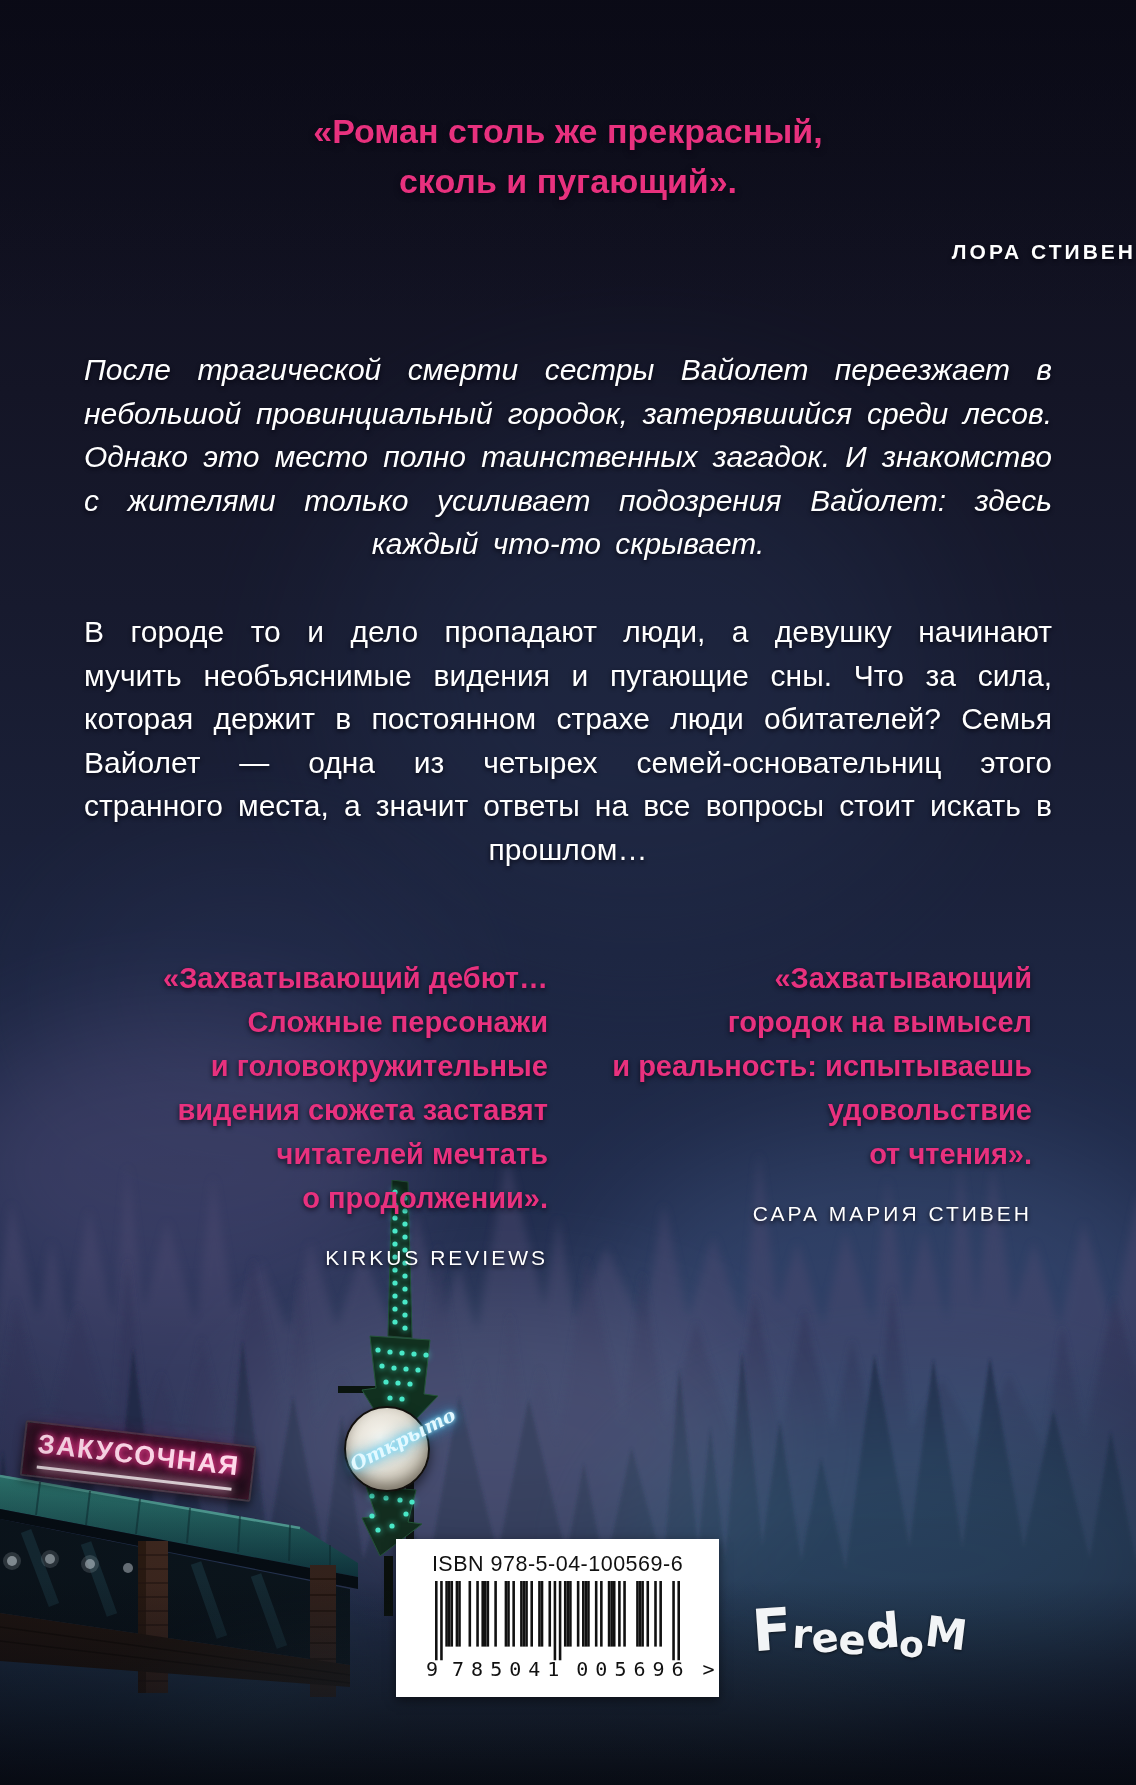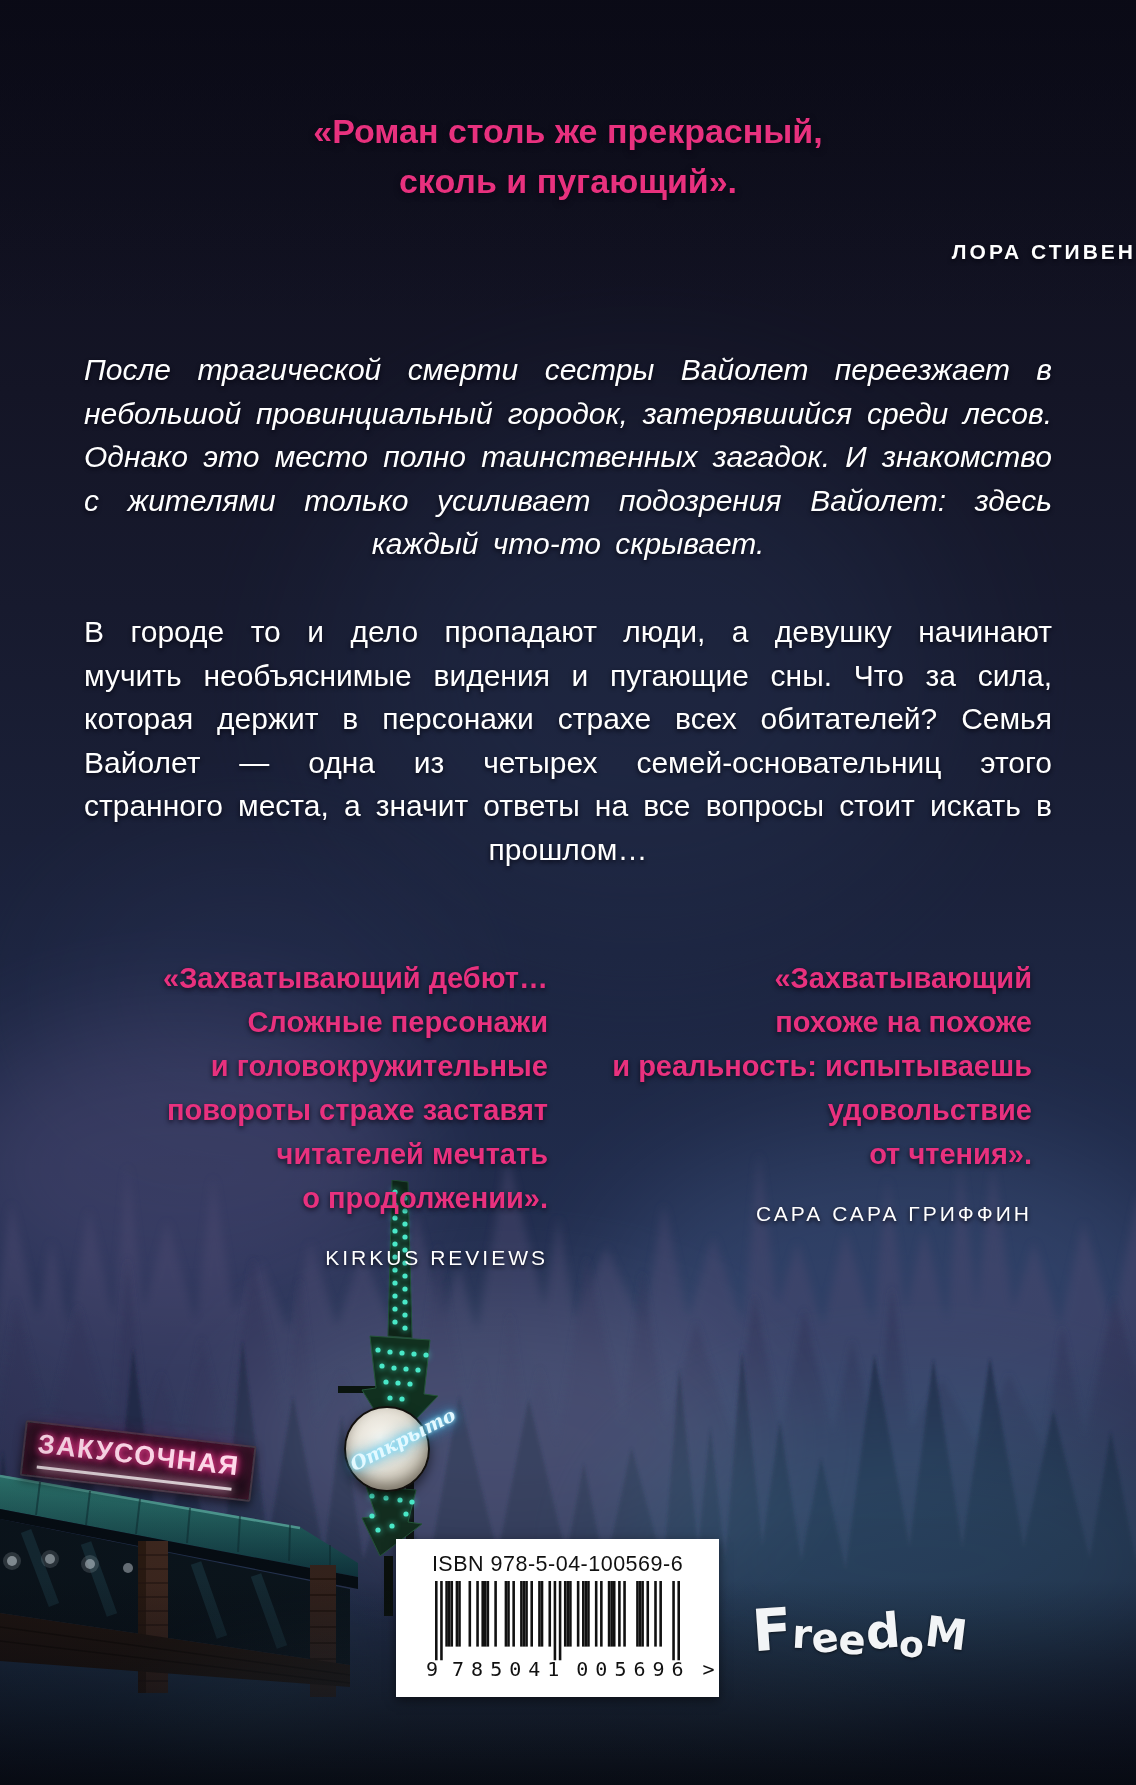--- a/index.html
+++ b/index.html
@@ -264,38 +264,38 @@
   <div class="vignette"></div>
   <div class="topshade"></div>
 
   <div class="txt top-quote">
     <div>«Роман столь же прекрасный,</div>
     <div>сколь и пугающий».</div>
   </div>
   <div class="txt top-attr">ЛОРА СТИВЕН</div>
 
   <div class="txt para p1">После трагической смерти сестры Вайолет переезжает в небольшой провинциальный городок, затерявшийся среди лесов. Однако это место полно таинственных загадок. И знакомство с жителями только усиливает подозрения Вайолет: здесь каждый что-то скрывает.</div>
-  <div class="txt para p2">В городе то и дело пропадают люди, а девушку начинают мучить необъяснимые видения и пугающие сны. Что за сила, которая держит в персонажи страхе всех обитателей? Семья Вайолет — одна из четырех семей-основательниц этого странного места, а значит ответы на все вопросы стоит искать в прошлом…</div>
+  <div class="txt para p2">В городе то и дело пропадают люди, а девушку начинают мучить необъяснимые видения и пугающие сны. Что за сила, которая держит в постоянном страхе люди обитателей? Семья Вайолет — одна из четырех семей-основательниц этого странного места, а значит ответы на все вопросы стоит искать в прошлом…</div>
 
   <div class="txt review rev-left">
     <div>«Захватывающий дебют…</div>
     <div>Сложные персонажи</div>
     <div>и головокружительные</div>
-    <div>повороты страхе заставят</div>
+    <div>видения сюжета заставят</div>
     <div>читателей мечтать</div>
     <div>о продолжении».</div>
     <div class="attr">KIRKUS REVIEWS</div>
   </div>
   <div class="txt review rev-right">
     <div>«Захватывающий</div>
-    <div>похоже на похоже</div>
+    <div>городок на вымысел</div>
     <div>и реальность: испытываешь</div>
     <div>удовольствие</div>
     <div>от чтения».</div>
-    <div class="attr">САРА САРА ГРИФФИН</div>
+    <div class="attr">САРА МАРИЯ СТИВЕН</div>
   </div>
 
   <div class="isbn-box">
     <div class="isbn-label">ISBN 978-5-04-100569-6</div>
     <svg class="isbn-bars" viewBox="0 0 95 30" preserveAspectRatio="none">
       <g id="bars" fill="#111">
           <rect x="0" y="0" width="1" height="29"></rect>
           <rect x="2" y="0" width="1" height="29"></rect>
           <rect x="4" y="0" width="1" height="24"></rect>
           <rect x="5" y="0" width="1" height="24"></rect>

